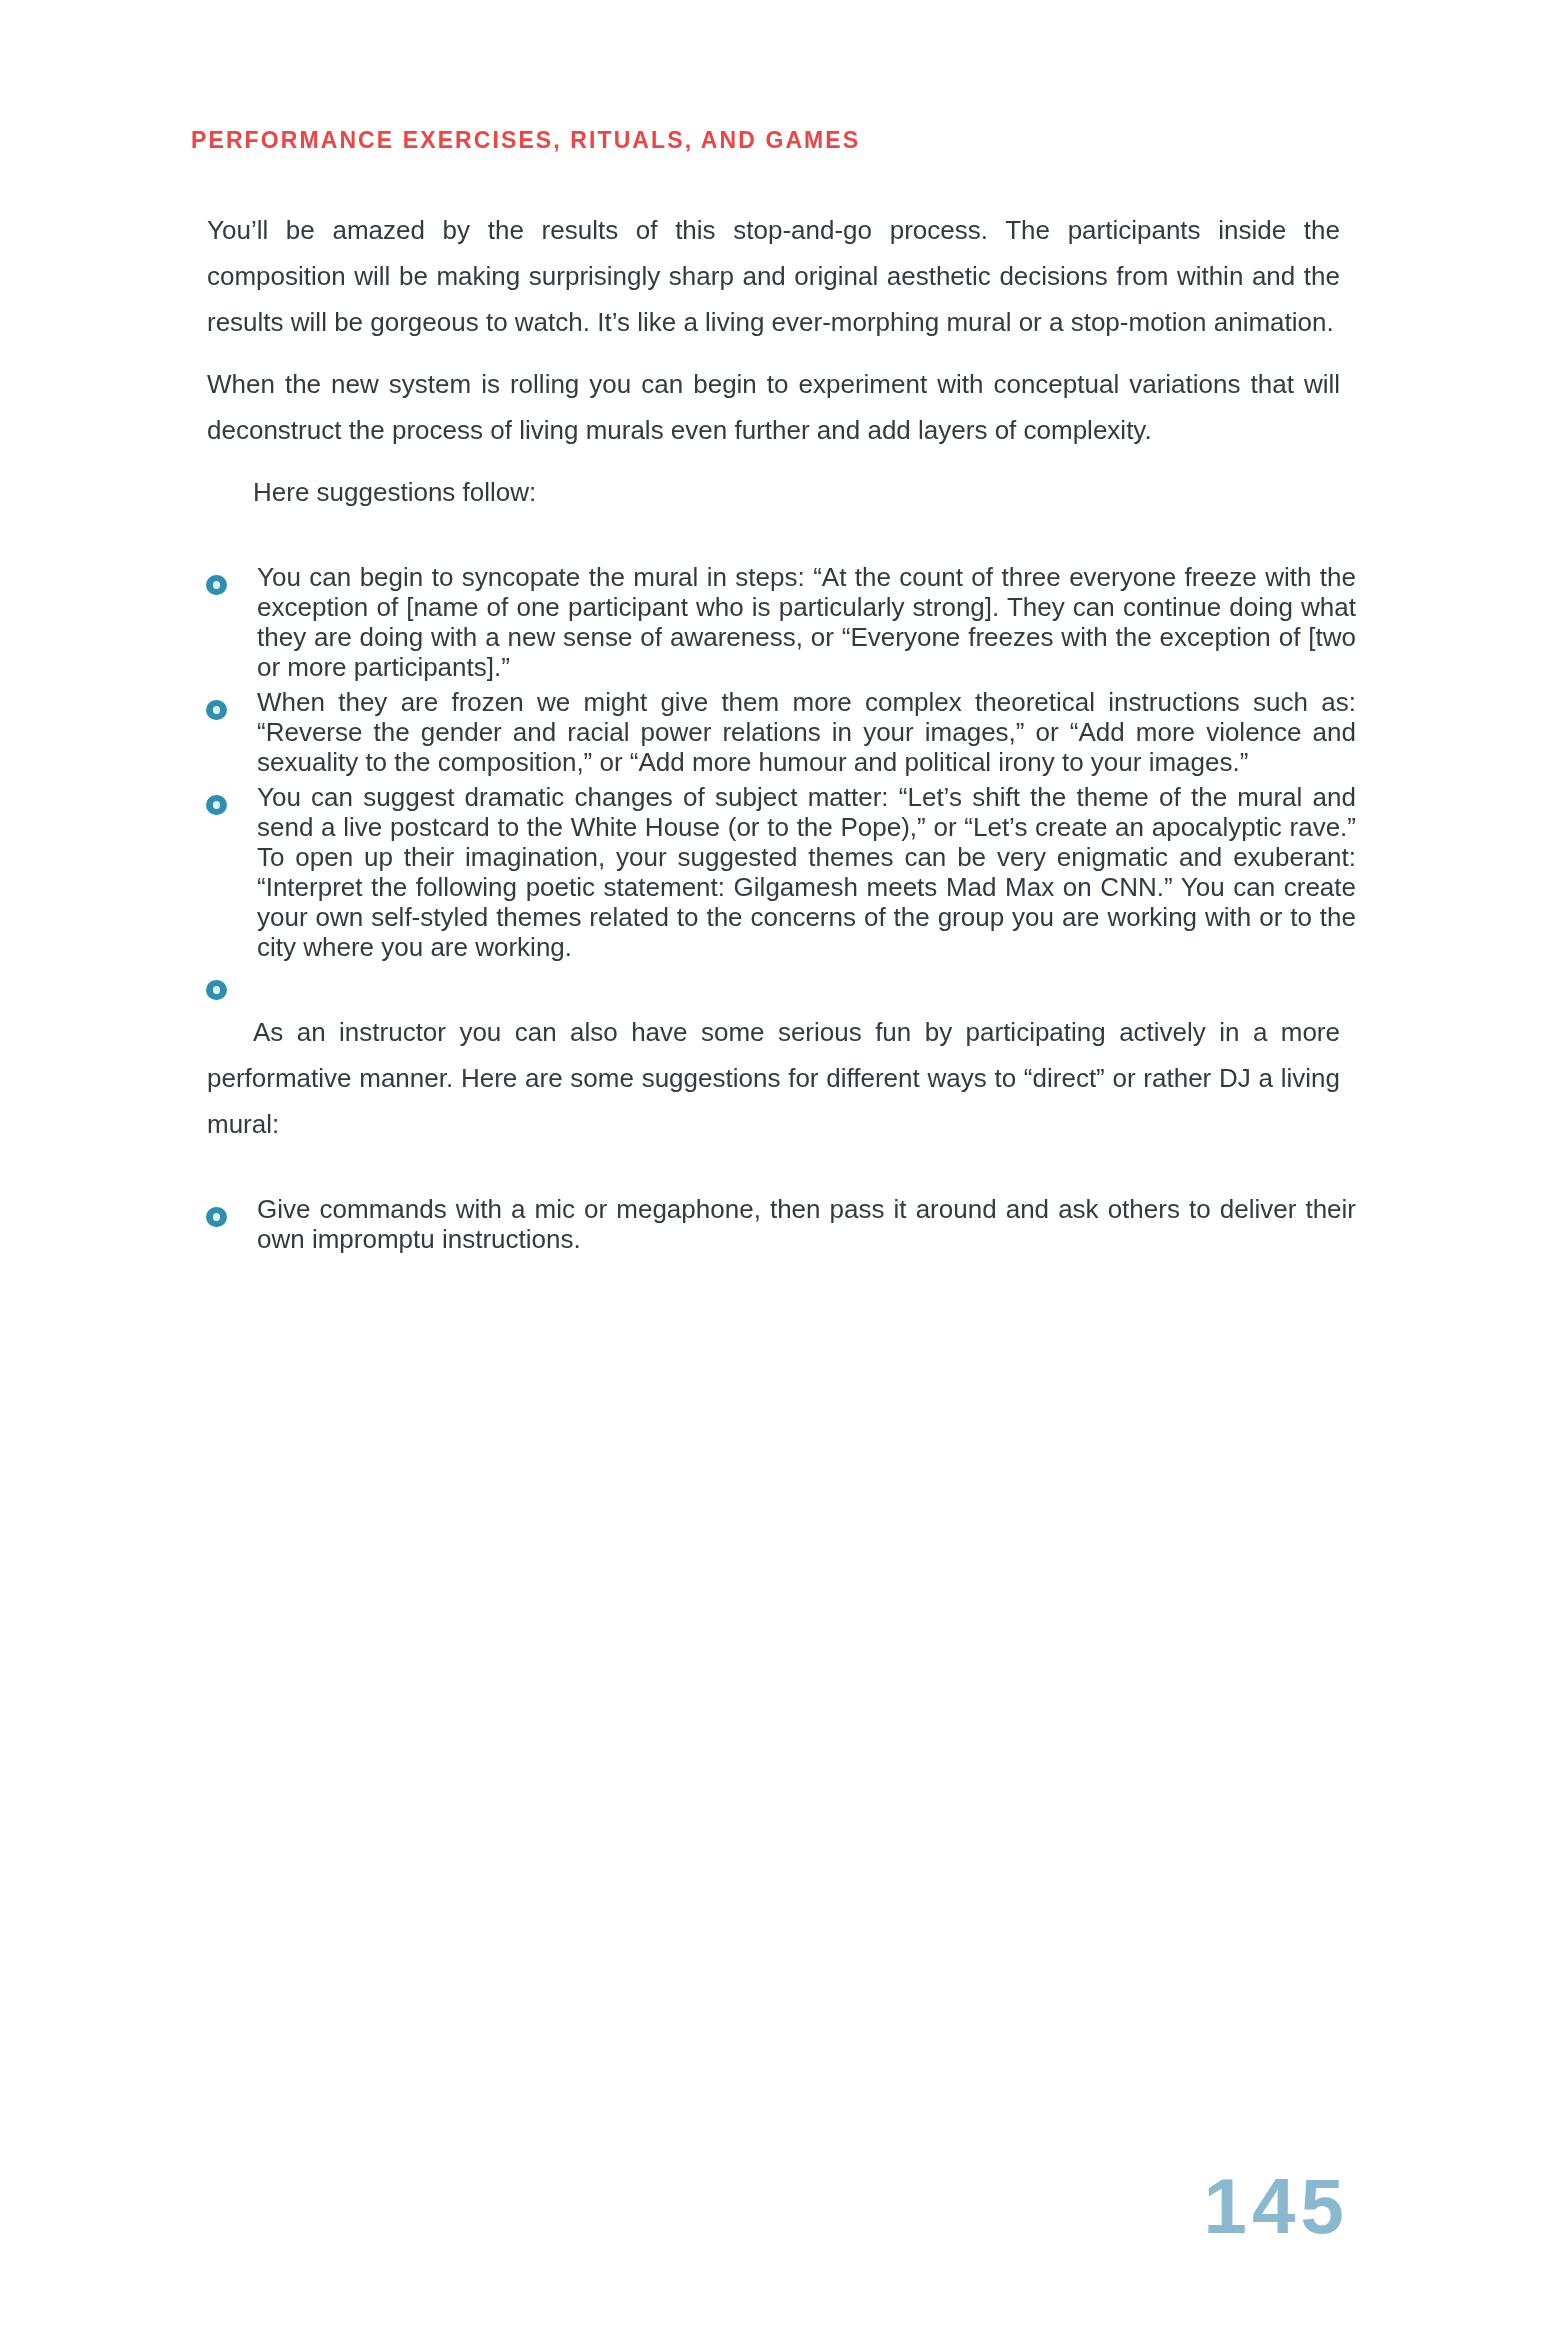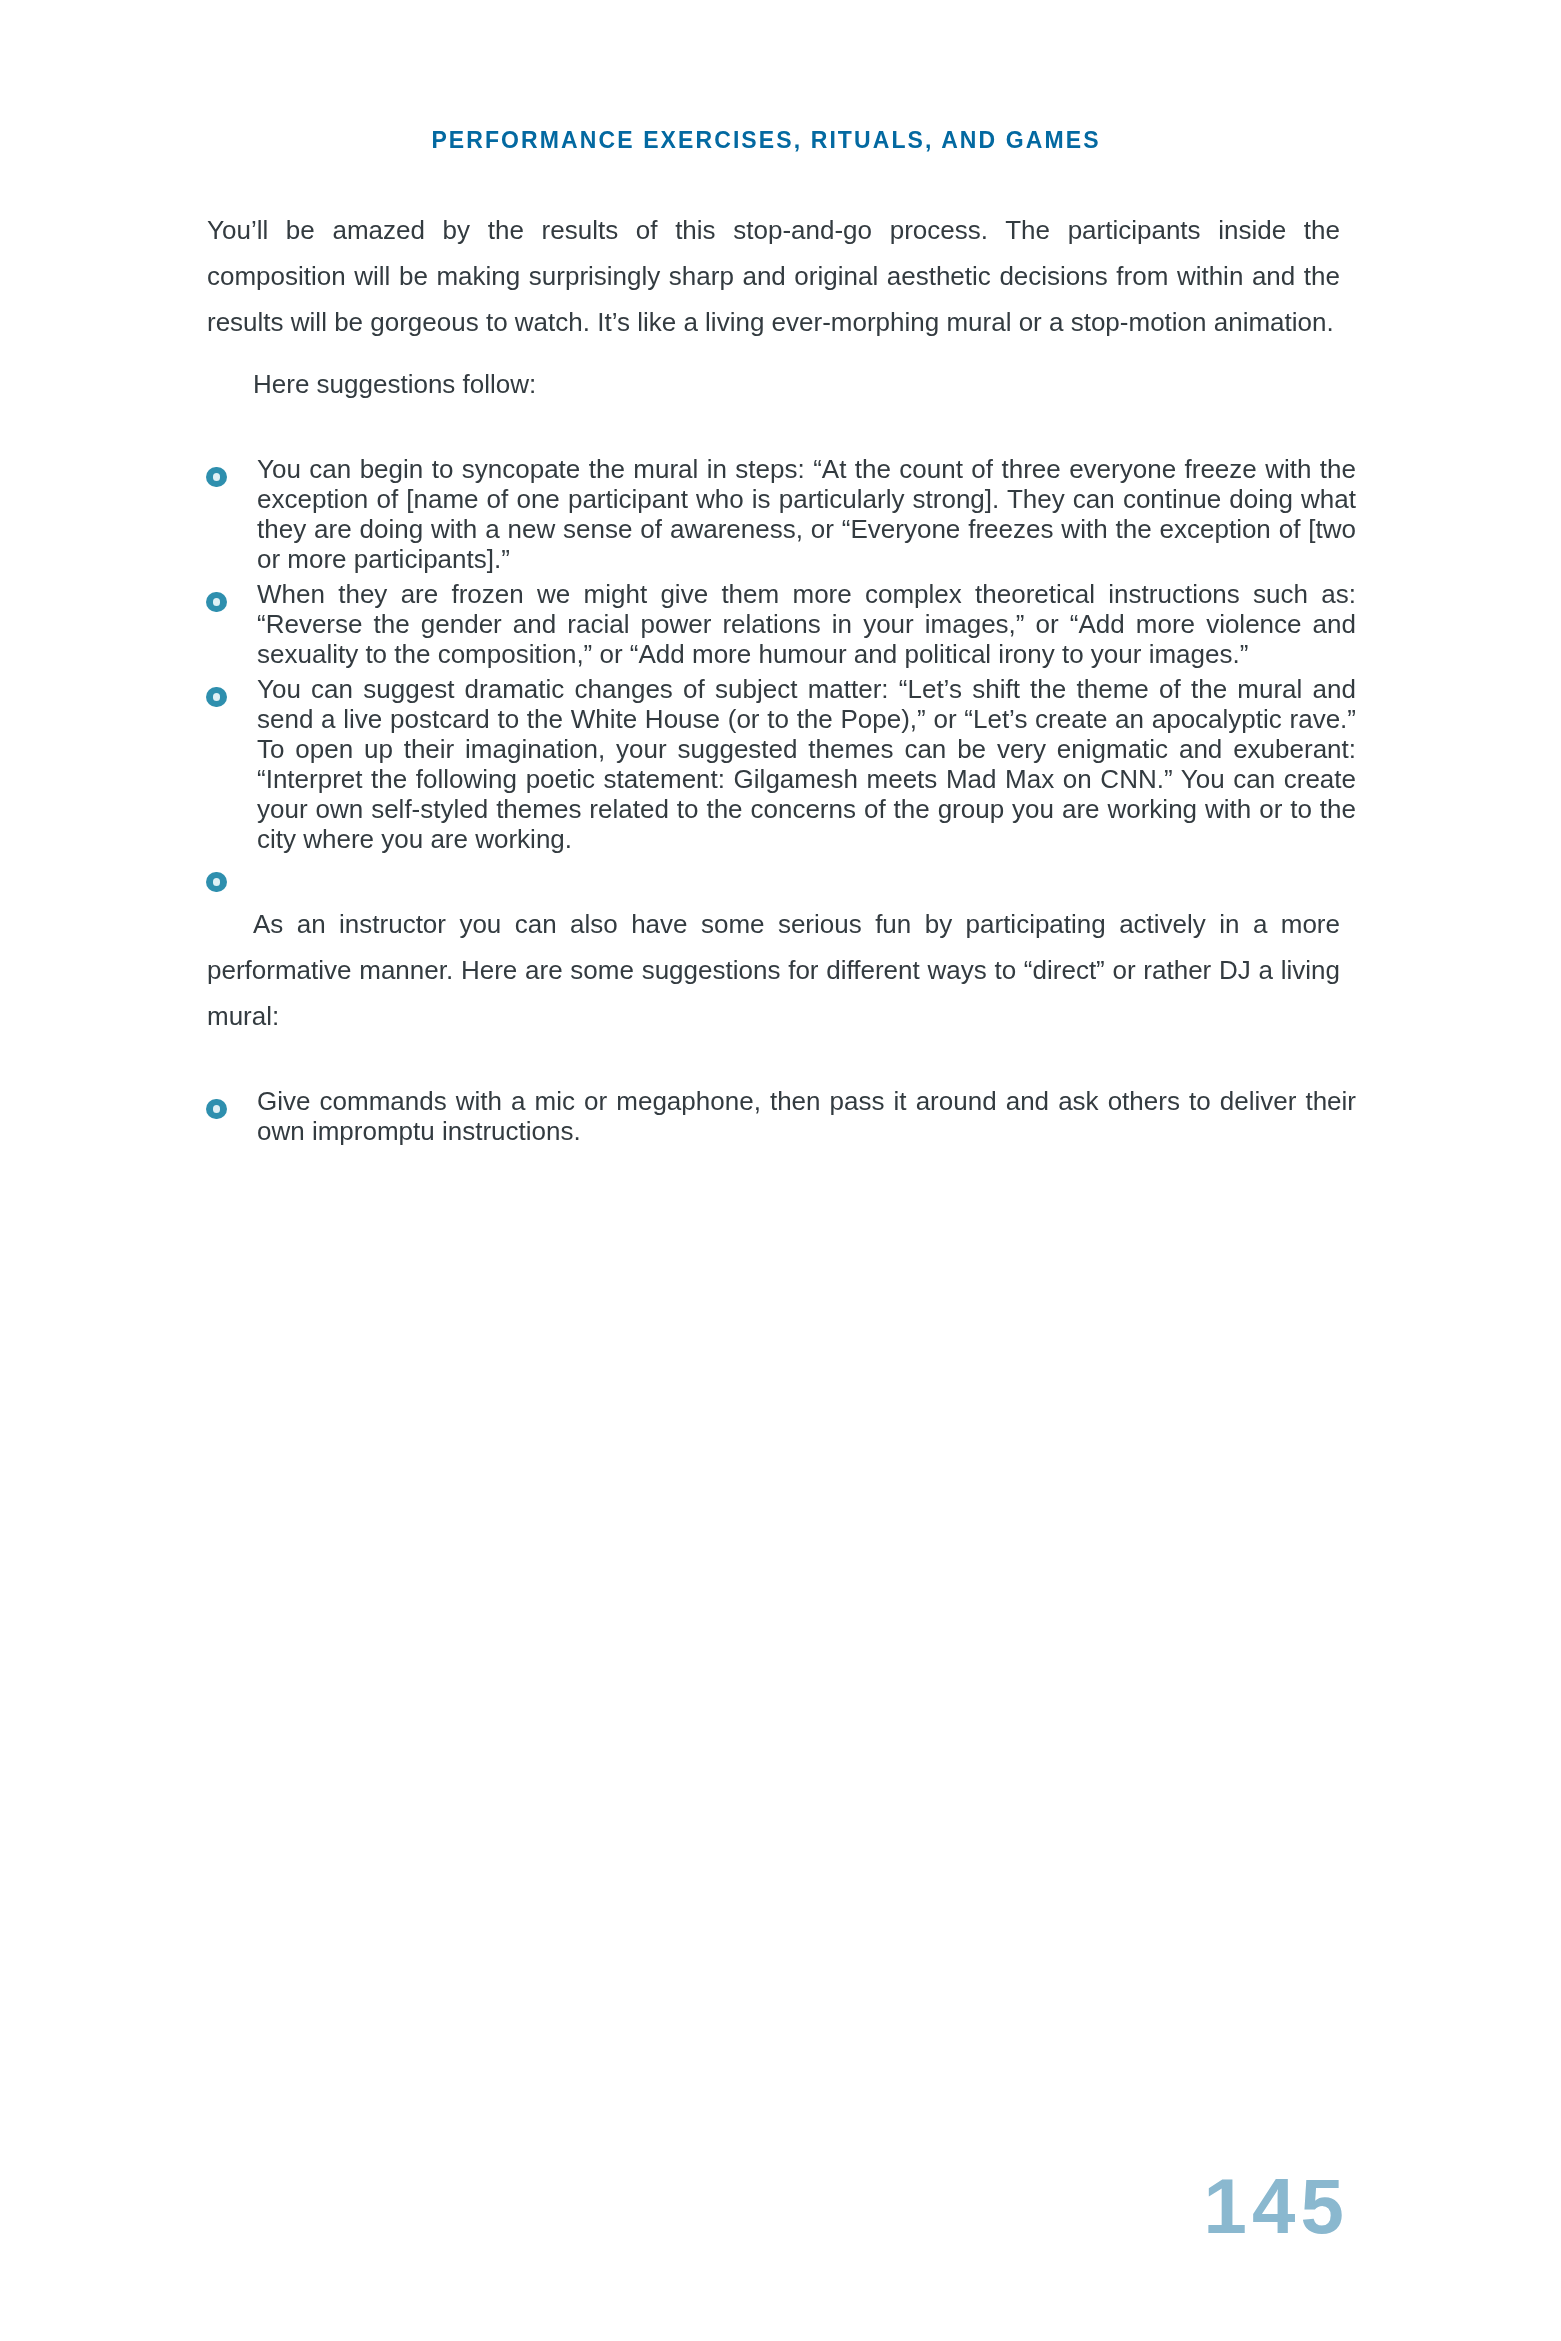--- a/index.html
+++ b/index.html
@@ -13,22 +13,22 @@
     position: relative;
     overflow: hidden;
   }
   .page {
     position: relative;
     width: 100%;
     height: 100%;
     padding: 127px 206px 0 191px;
   }
   .running-head {
-    text-align: center;
-    color: #0369a1;
+    text-align: left;
+    color: #ef4444;
     font-weight: bold;
     font-size: 23px;
     letter-spacing: 2.1px;
     margin: 0 15px 53px 0;
   }
   p.body-text {
     font-size: 26px;
     line-height: 46px;
     text-align: justify;
     margin: 16px;
@@ -91,20 +91,21 @@
 </head>
 <body>
 
 <div class="page">
 
   <div class="running-head">PERFORMANCE EXERCISES, RITUALS, AND GAMES</div>
 
   <p class="body-text">You’ll be amazed by the results of this stop-and-go process. The participants inside the composition will be making surprisingly sharp and original aesthetic decisions from within and the results will be gorgeous to watch. It’s like a living ever-morphing mural or a stop-motion animation.</p>
 
 
+  <p class="body-text">When the new system is rolling you can begin to experiment with conceptual variations that will deconstruct the process of living murals even further and add layers of complexity.</p>
 
   <p class="body-text indent-first">Here suggestions follow:</p>
 
   <ul class="bullet-list">
     <li>
       <span class="bullet-dot">
           <span class="bullet-core"></span>
         </span>
       <span>You can begin to syncopate the mural in steps: “At the count of three everyone freeze with the exception of [name of one participant who is particularly strong]. They can continue doing what they are doing with a new sense of awareness, or “Everyone freezes with the exception of [two or more participants].”</span>
     </li>

